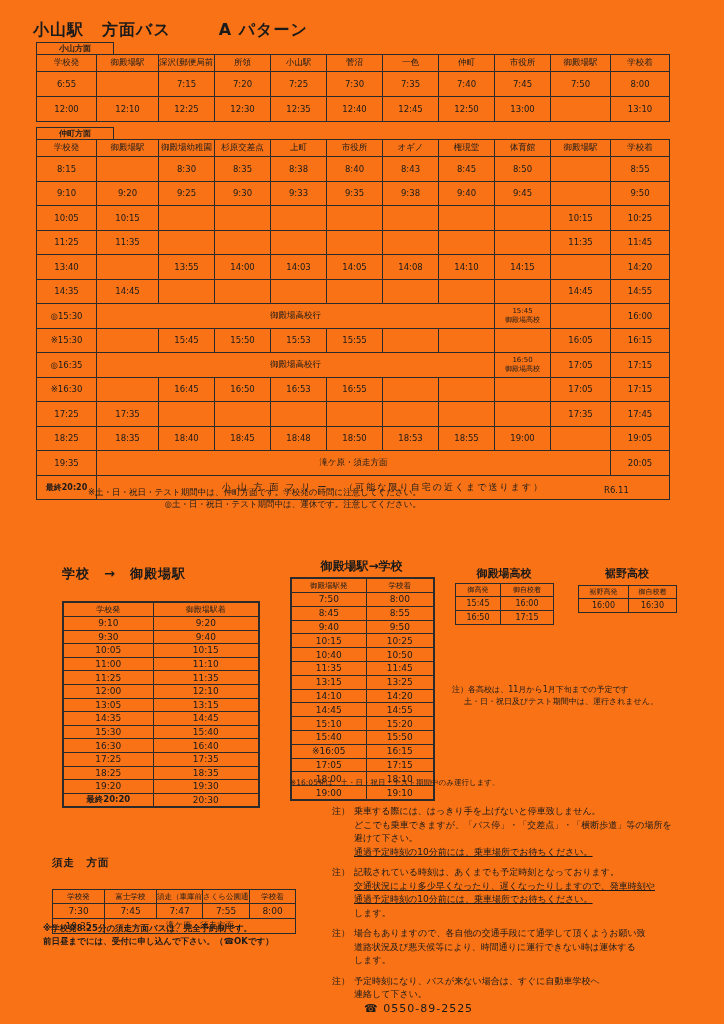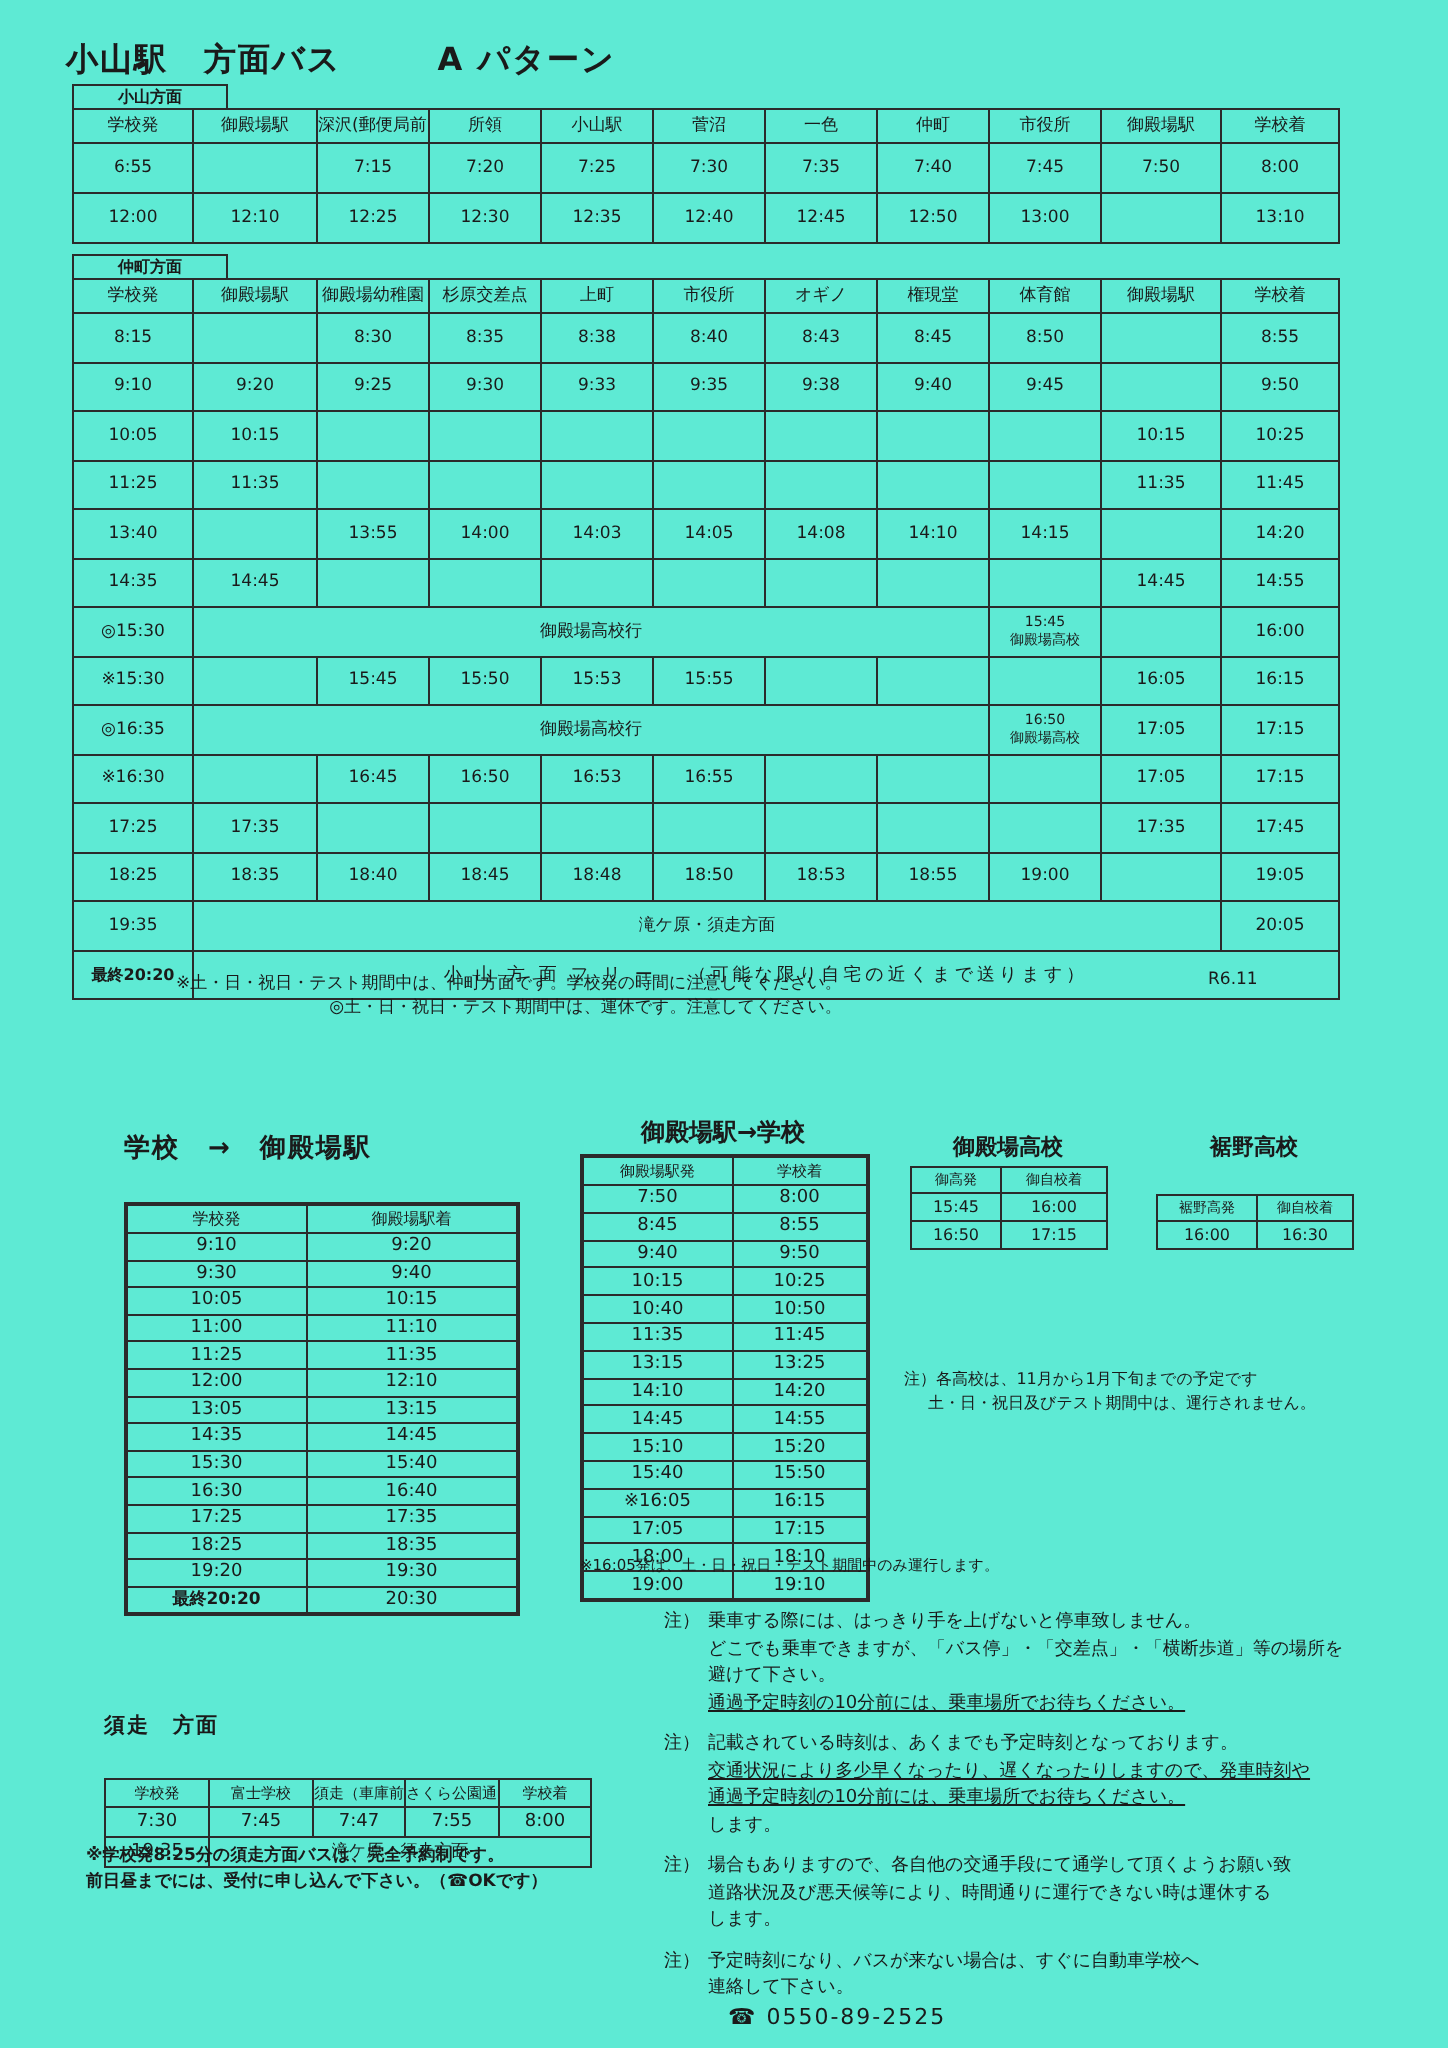--- a/index.html
+++ b/index.html
@@ -11,21 +11,21 @@
     width: 724px;
     height: 1024px;
     position: relative;
     font-family: "DejaVu Sans", "Liberation Sans", sans-serif;
     color: #1a1a1a;
     overflow: hidden;
   }
   .page {
     position: absolute;
     inset: 0;
-    background: #5eead4;
+    background: #f97316;
   }
 
   
   table.tt {
     border-collapse: collapse;
     table-layout: fixed;
     border-radius: 26px;
   }
   table.tt td, table.tt th {
     border: 1px solid #2b2b2b;
@@ -141,21 +141,21 @@
 
   
   #tblC-wrap { position: absolute; left: 455px; top: 566px; }
   #tblC-title { font-size: 11px; font-weight: bold; text-align:center; width: 98px; margin-bottom: 2px; }
   #tblC { width: 98px; }
   #tblC th { height: 12px; font-size: 7px; }
   #tblC td { height: 13px; font-size: 8px; }
 
   
   #tblD-wrap { position: absolute; left: 578px; top: 566px; }
-  #tblD-title { font-size: 11px; font-weight: bold; text-align:center; width: 98px; margin-bottom: 16px; }
+  #tblD-title { font-size: 11px; font-weight: bold; text-align:center; width: 98px; margin-bottom: 4px; }
   #tblD { width: 98px; padding-left: 40px; }
   #tblD th { height: 12px; font-size: 7px; }
   #tblD td { height: 13px; font-size: 8px; }
 
   #koukou-note {
     position: absolute;
     left: 452px; top: 684px;
     font-size: 8px;
     line-height: 12px;
   }

